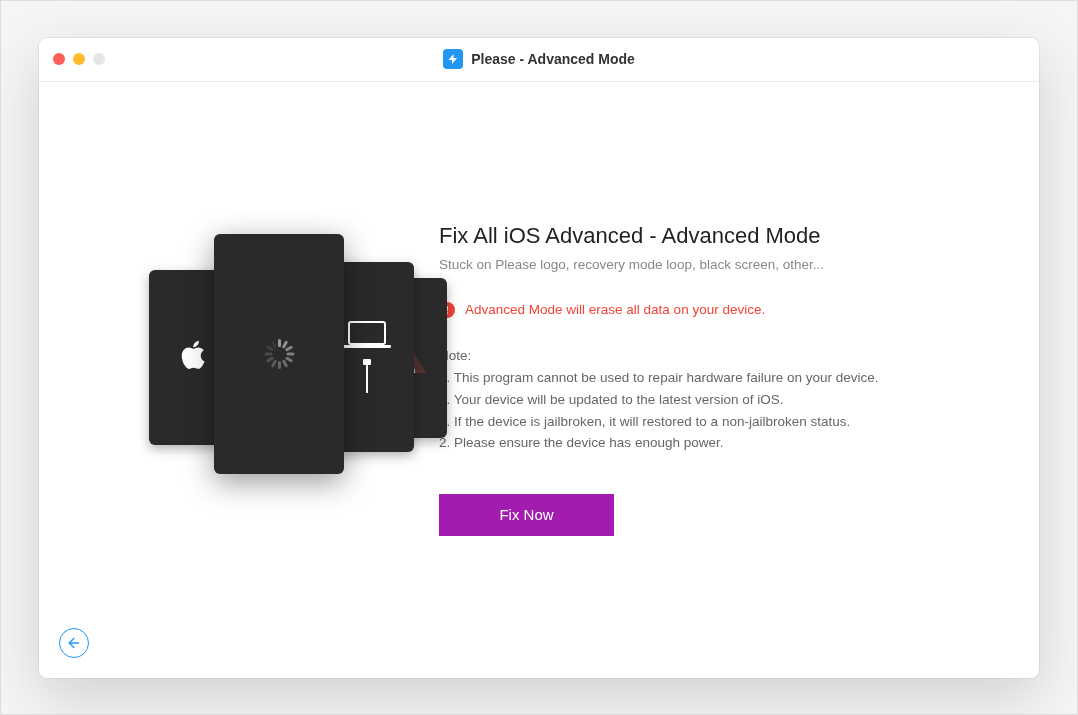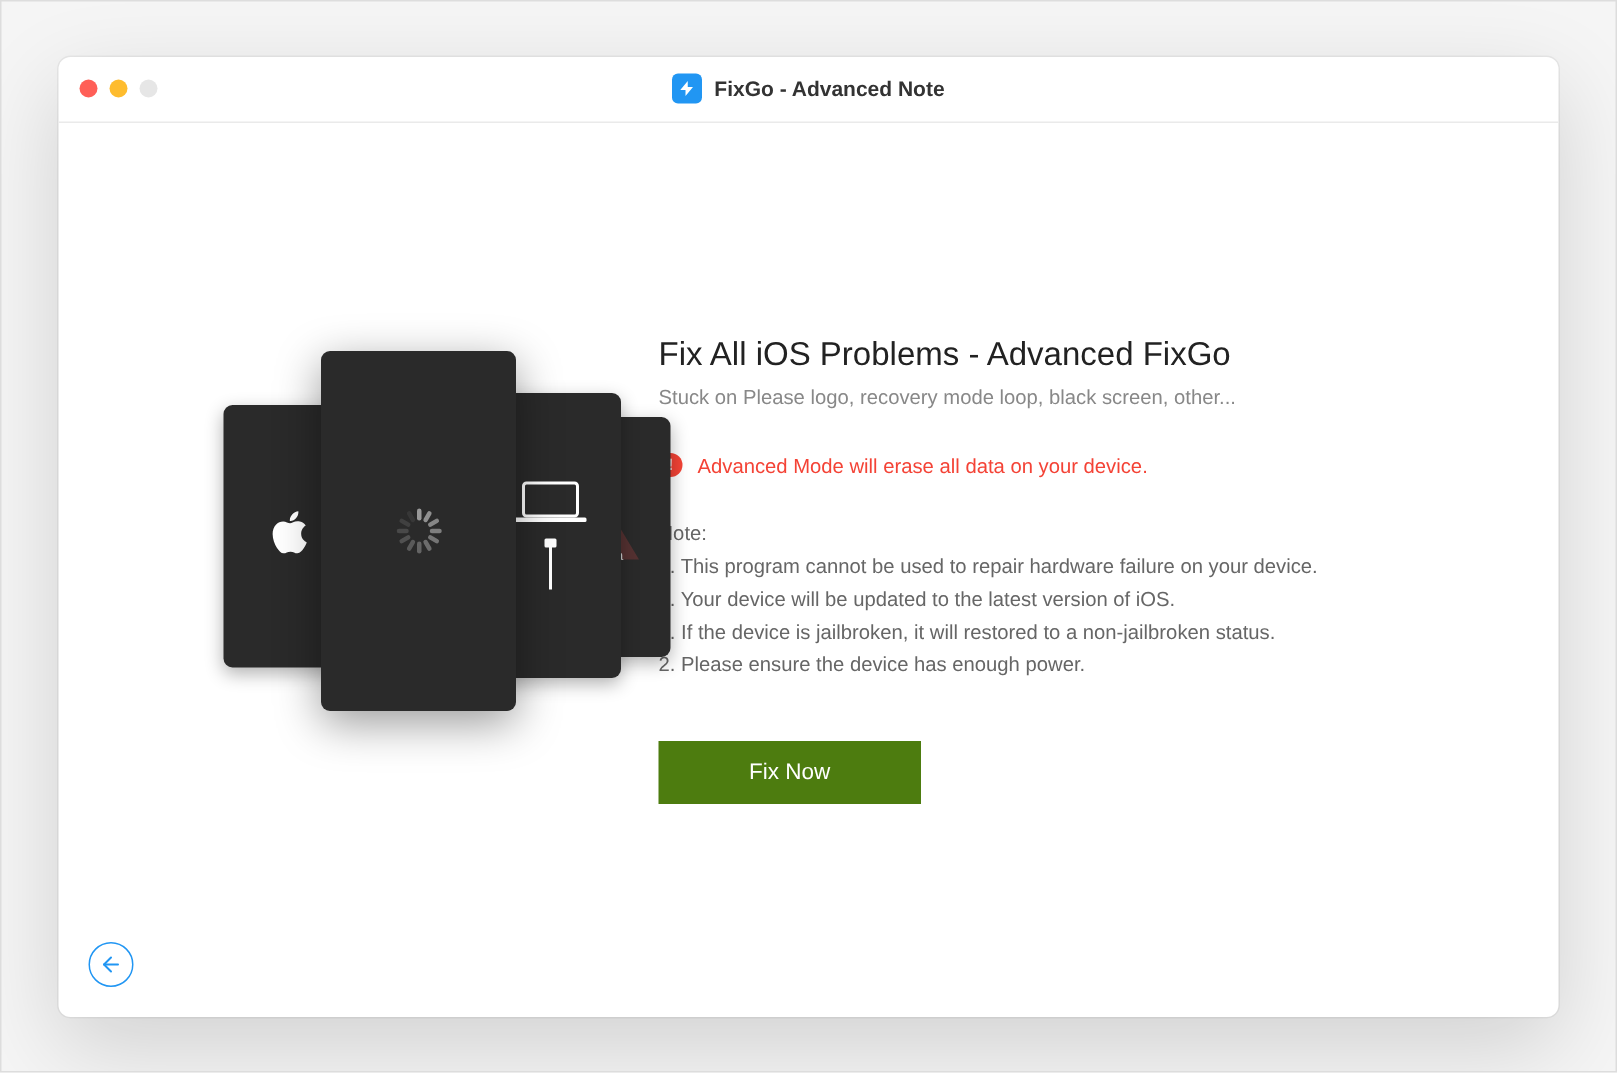--- a/index.html
+++ b/index.html
@@ -141,21 +141,20 @@
     color: #222;
     margin-bottom: 8px;
   }
   .subheading {
     font-size: 13.5px;
     color: #888;
     margin-bottom: 30px;
   }
   .warning {
     display: flex;
-    align-items: center;
     gap: 10px;
     color: #f44336;
     font-size: 13.5px;
     margin-bottom: 30px;
   }
   .warn-icon {
     width: 16px; height: 16px; border-radius: 50%;
     background: #f44336; color: #fff; display:flex; align-items:center; justify-content:center;
     font-size: 11px; font-weight: bold;
   }
@@ -164,21 +163,21 @@
     color: #666;
     margin-bottom: 4px;
   }
   .notes {
     font-size: 13.5px;
     color: #666;
     line-height: 1.6;
     margin-bottom: 40px;
   }
   .fix-button {
-    background: #4d7c0f;
+    background: #a21caf;
     color: #fff;
     border: none;
     width: 175px;
     height: 42px;
     font-size: 15px;
     cursor: pointer;
   }
   .back-button {
     position: absolute;
     left: 20px;
@@ -205,21 +204,21 @@
       <div class="tl red"></div>
       <div class="tl yellow"></div>
       <div class="tl green"></div>
     </div>
     <div class="title-center">
       <span class="app-icon">
         <svg width="12" height="12" viewBox="0 0 24 24">
             <path fill="#fff" d="M13 2L3 14h7v8l10-12h-7V2z"></path>
           </svg>
       </span>
-      <span>FixGo - Advanced Note</span>
+      <span>Please - Advanced Mode</span>
     </div>
   </div>
 
   <div class="content">
 
     <div class="illustration">
       <div class="phone p1">
         <span class="apple-logo">
           <svg viewBox="0 0 170 200">
               <path d="M150.4 68.7c-1.1.8-20.3 12.5-20.3 36.4 0 27.7 24.3 37.5 25 37.8-.1.6-3.9 13.4-12.8 26.5-8 11.5-16.3 23-29 23-12.7 0-16-7.4-30.6-7.4-14.2 0-19.3 7.6-30.9 7.6-11.6 0-19.7-10.7-29-23.8C12 153 3.3 129.1 3.3 106.4c0-36.4 23.7-55.8 47-55.8 12.3 0 22.6 8.1 30.3 8.1 7.4 0 18.9-8.6 32.9-8.6 5.3 0 24.4.5 36.9 18.6zM108 35.6c5.8-6.9 9.9-16.5 9.9-26.1 0-1.3-.1-2.7-.4-3.8-9.4.4-20.6 6.3-27.4 14.2-5.3 6.1-10.3 15.6-10.3 25.4 0 1.5.2 2.9.4 3.4.6.1 1.6.2 2.6.2 8.5 0 19.1-5.7 25.2-13.3z"></path>
@@ -247,21 +246,21 @@
           <div class="tick" style="transform:rotate(210deg);opacity:.44"></div>
           <div class="tick" style="transform:rotate(240deg);opacity:.36"></div>
           <div class="tick" style="transform:rotate(270deg);opacity:.28"></div>
           <div class="tick" style="transform:rotate(300deg);opacity:.2"></div>
           <div class="tick" style="transform:rotate(330deg);opacity:.12"></div>
         </div>
       </div>
     </div>
 
     <div class="right-pane">
-      <h1 class="heading">Fix All iOS Problems - Advanced FixGo</h1>
+      <h1 class="heading">Fix All iOS Advanced - Advanced Mode</h1>
       <p class="subheading">Stuck on Please logo, recovery mode loop, black screen, other...</p>
 
       <div class="warning">
         <span class="warn-icon">!</span>
         <span>Advanced Mode will erase all data on your device.</span>
       </div>
 
       <div class="note-label">Note:</div>
       <div class="notes">
         <div>1. This program cannot be used to repair hardware failure on your device.</div>

